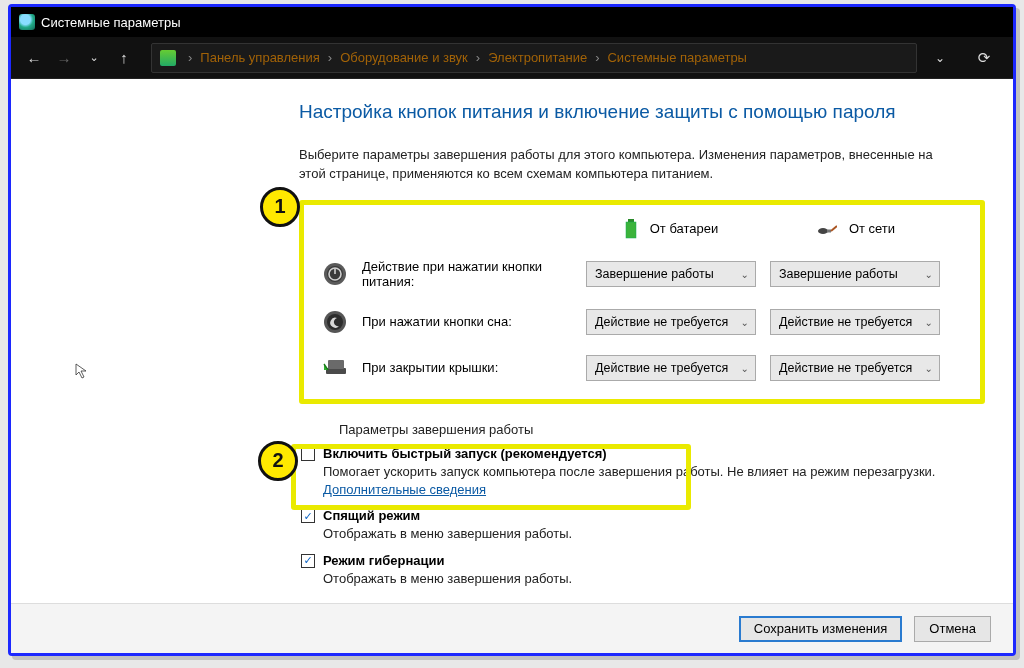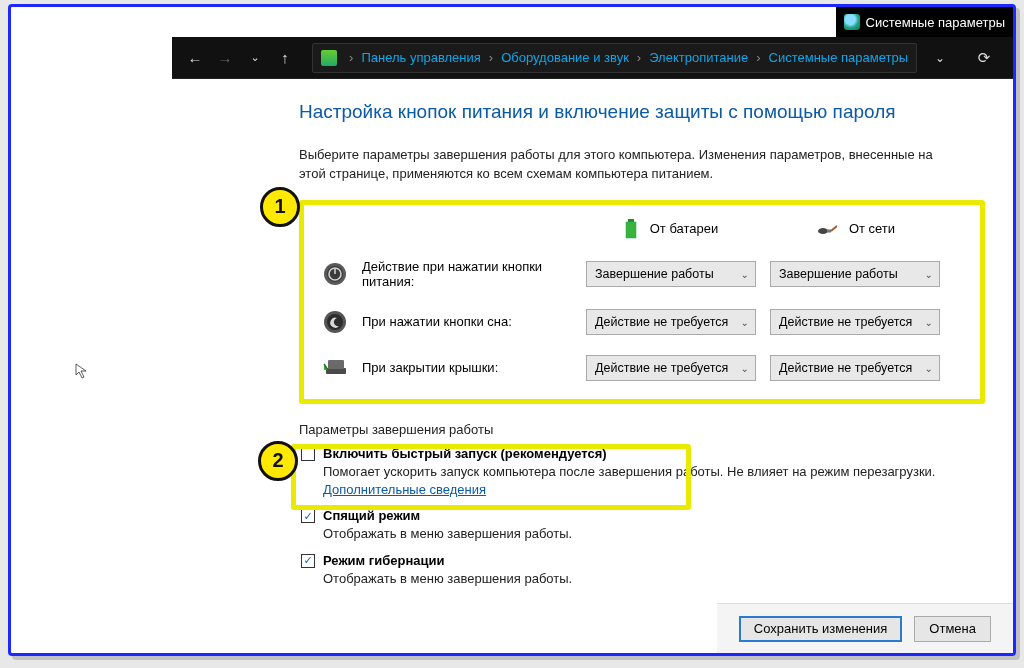--- a/index.html
+++ b/index.html
@@ -15,21 +15,20 @@
   .window {
     position: absolute;
     left: 8px; top: 4px;
     width: 1008px; height: 652px;
     background: #fff;
     border: 3px solid #1c28ff;
     box-shadow: 4px 4px 0 rgba(120,120,120,.35);
     border-radius: 4px;
     display: flex;
     flex-direction: column;
-    align-items: flex-end;
   }
 
   
   .titlebar {
     height: 30px;
     background: #000;
     color: #fff;
     display: flex;
     align-items: center;
     padding: 0 8px;
@@ -75,21 +74,21 @@
     font-size: 13px;
     overflow: hidden;
   }
   .crumb-icon {
     width: 16px; height: 16px;
     background: linear-gradient(#6c3,#2a6);
     border-radius: 2px;
     margin-right: 4px;
     flex: none;
   }
-  .crumb { color: #0ea5e9; white-space: nowrap; cursor: pointer; }
+  .crumb { color: #a16207; white-space: nowrap; cursor: pointer; }
   .crumb-sep { color: #888; padding: 0 4px; }
   .nav-right { margin-left: auto; display: flex; gap: 18px; padding-right: 10px; }
 
   
   .content {
     flex: 1;
     background: #fff;
     display: flex;
     padding: 22px 28px 0 28px;
     overflow: hidden;
@@ -311,21 +310,21 @@
               <span class="chev">⌄</span>
             </div>
           <div class="dropdown">
               <span>Действие не требуется</span>
               <span class="chev">⌄</span>
             </div>
         </div>
       </div>
 
       <div class="shutdown-block">
-        <div class="group-label" style="margin-top:2px;">Параметры завершения работы</div>
+        <div class="group-label" style="margin-top:2px;margin-left:40px;">Параметры завершения работы</div>
 
         <div class="shutdown-box">
           <div class="callout-num small">2</div>
         </div>
 
         <div style="padding-left:2px;">
           <div class="opt">
             <span class="box"></span>
             <span class="txt">
               <span class="title">Включить быстрый запуск (рекомендуется)</span><br>

